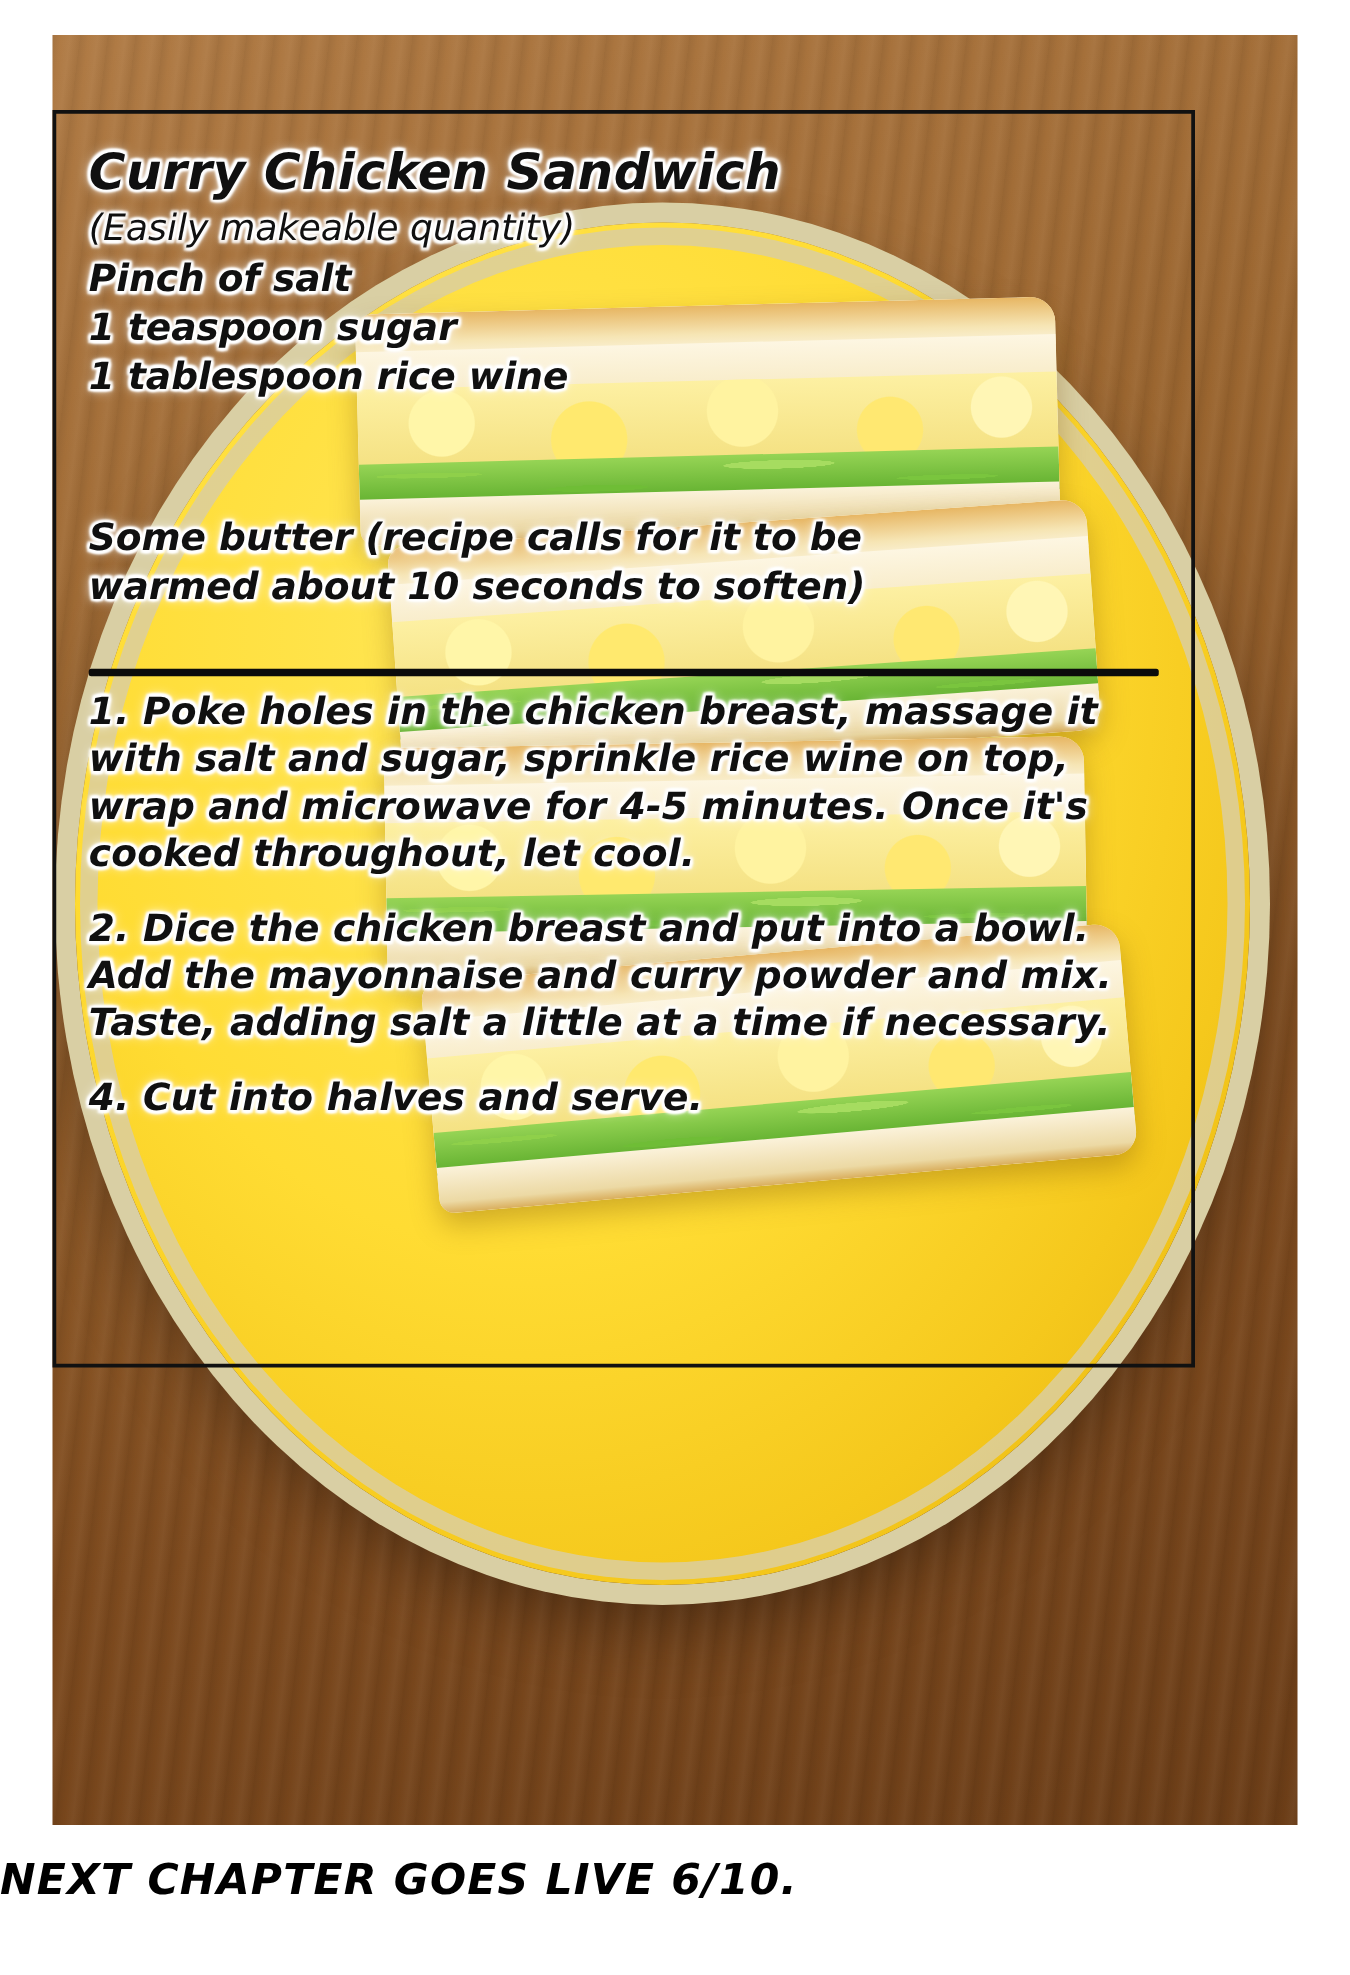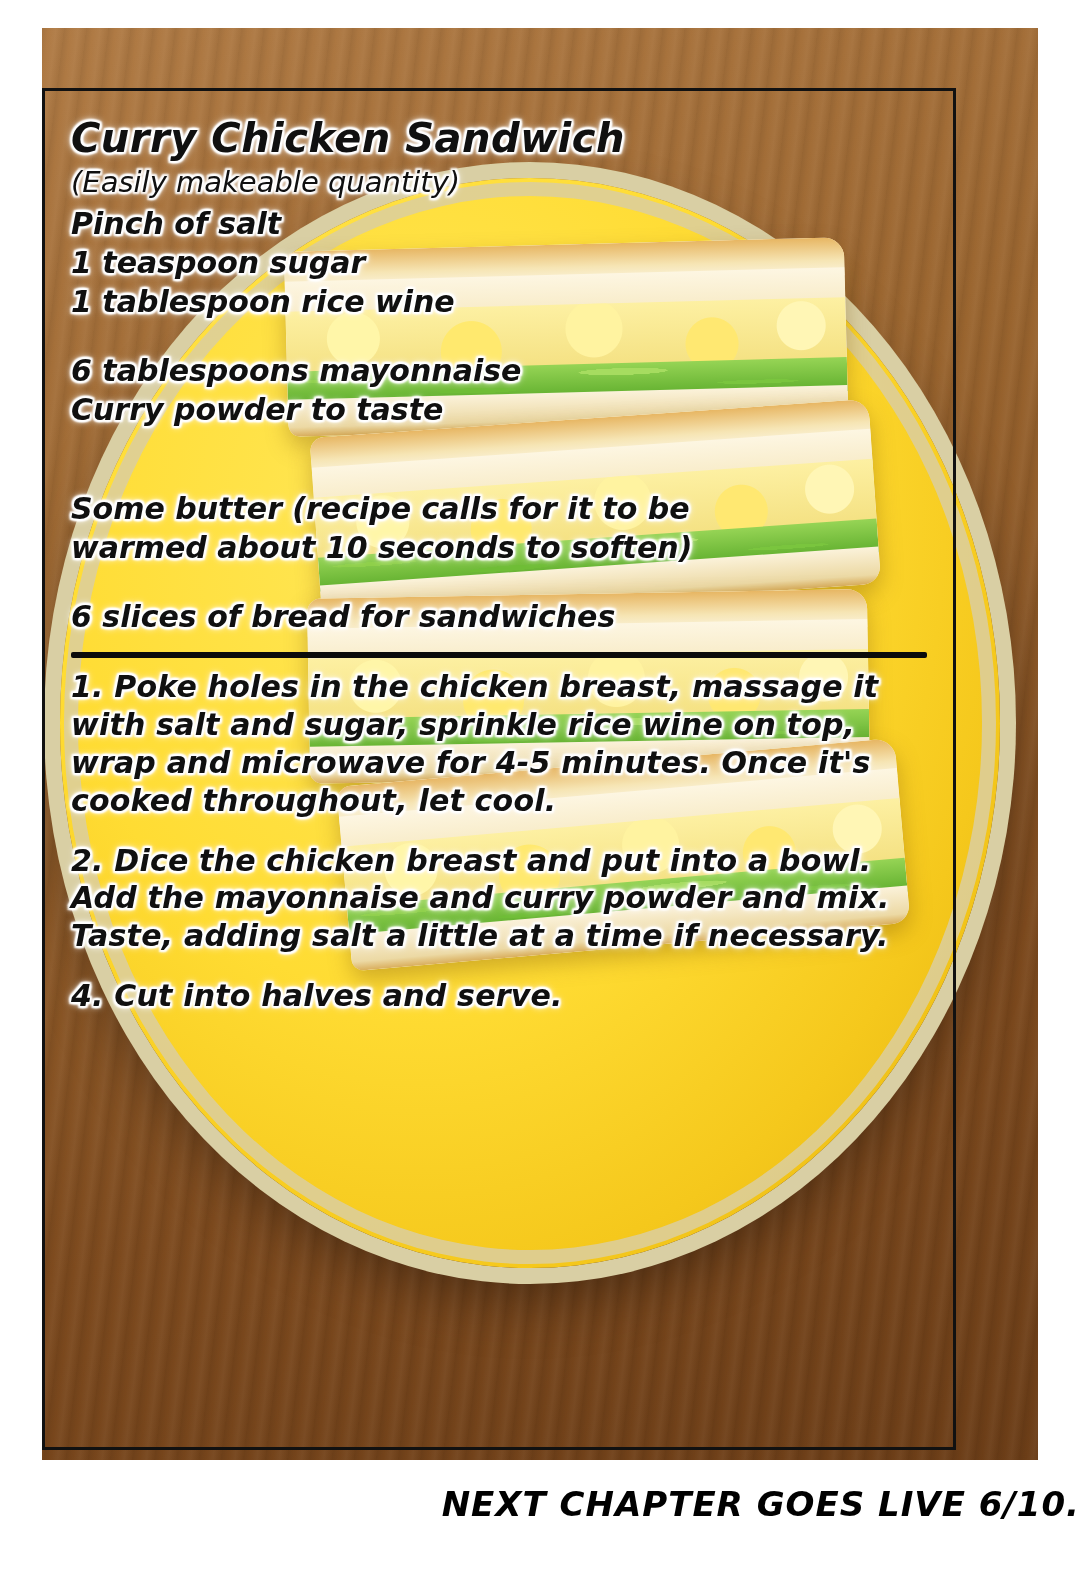--- a/index.html
+++ b/index.html
@@ -117,21 +117,21 @@
     top: 148px; height: 37px;
     background: linear-gradient(180deg, #fbf2da 0%, #ecd9a4 75%, #d9ae5d 100%);
   }
 
   
   .panel {
     position: absolute;
     left: 42px;
     top: 88px;
     width: 914px;
-    height: 1362px;
+    height: 1006px;
     border: 3px solid #111;
     box-sizing: border-box;
     padding: 24px 26px 10px 26px;
   }
 
   .handwriting {
     font-family: "DejaVu Sans", sans-serif;
     font-style: italic;
     color: #101010;
     text-shadow:
@@ -175,21 +175,21 @@
     letter-spacing: 0.2px;
   }
   .step:last-child { margin-bottom: 0; }
 
   
   .footer {
     position: absolute;
     left: 0;
     right: 0;
     top: 1484px;
-    text-align: right;
+    text-align: left;
     font-family: "DejaVu Sans", sans-serif;
     font-weight: 700;
     font-style: italic;
     font-size: 34px;
     letter-spacing: 1px;
     color: #000;
   }
 </style>
 </head>
 <body>
@@ -239,40 +239,33 @@
     <div class="handwriting subtitle">(Easily makeable quantity)</div>
 
     <div>
       <p class="handwriting ing-line">Pinch of salt</p>
       <p class="handwriting ing-line">1 teaspoon sugar</p>
       <p class="handwriting ing-line">1 tablespoon rice wine</p>
     </div>
 
     <div class="gap-md"></div>
 
-    <div>
-      <p class="handwriting ing-line">6 tablespoons mayonnaise</p>
-      <p class="handwriting ing-line">Curry powder to taste</p>
-    </div>
 
     <div class="gap-md"></div>
 
 
     <div class="gap-md"></div>
 
     <div>
       <p class="handwriting ing-line">Some butter (recipe calls for it to be</p>
       <p class="handwriting ing-line">warmed about 10 seconds to soften)</p>
     </div>
 
     <div class="gap-md"></div>
 
-    <div>
-      <p class="handwriting ing-line">6 slices of bread for sandwiches</p>
-    </div>
 
     <div class="divider"></div>
 
     <div>
       <p class="handwriting step">1. Poke holes in the chicken breast, massage it with salt and sugar, sprinkle rice wine on top, wrap and microwave for 4-5 minutes. Once it's cooked throughout, let cool.</p>
       <p class="handwriting step">2. Dice the chicken breast and put into a bowl. Add the mayonnaise and curry powder and mix. Taste, adding salt a little at a time if necessary.</p>
       <p class="handwriting step">4. Cut into halves and serve.</p>
     </div>
 
   </div>

